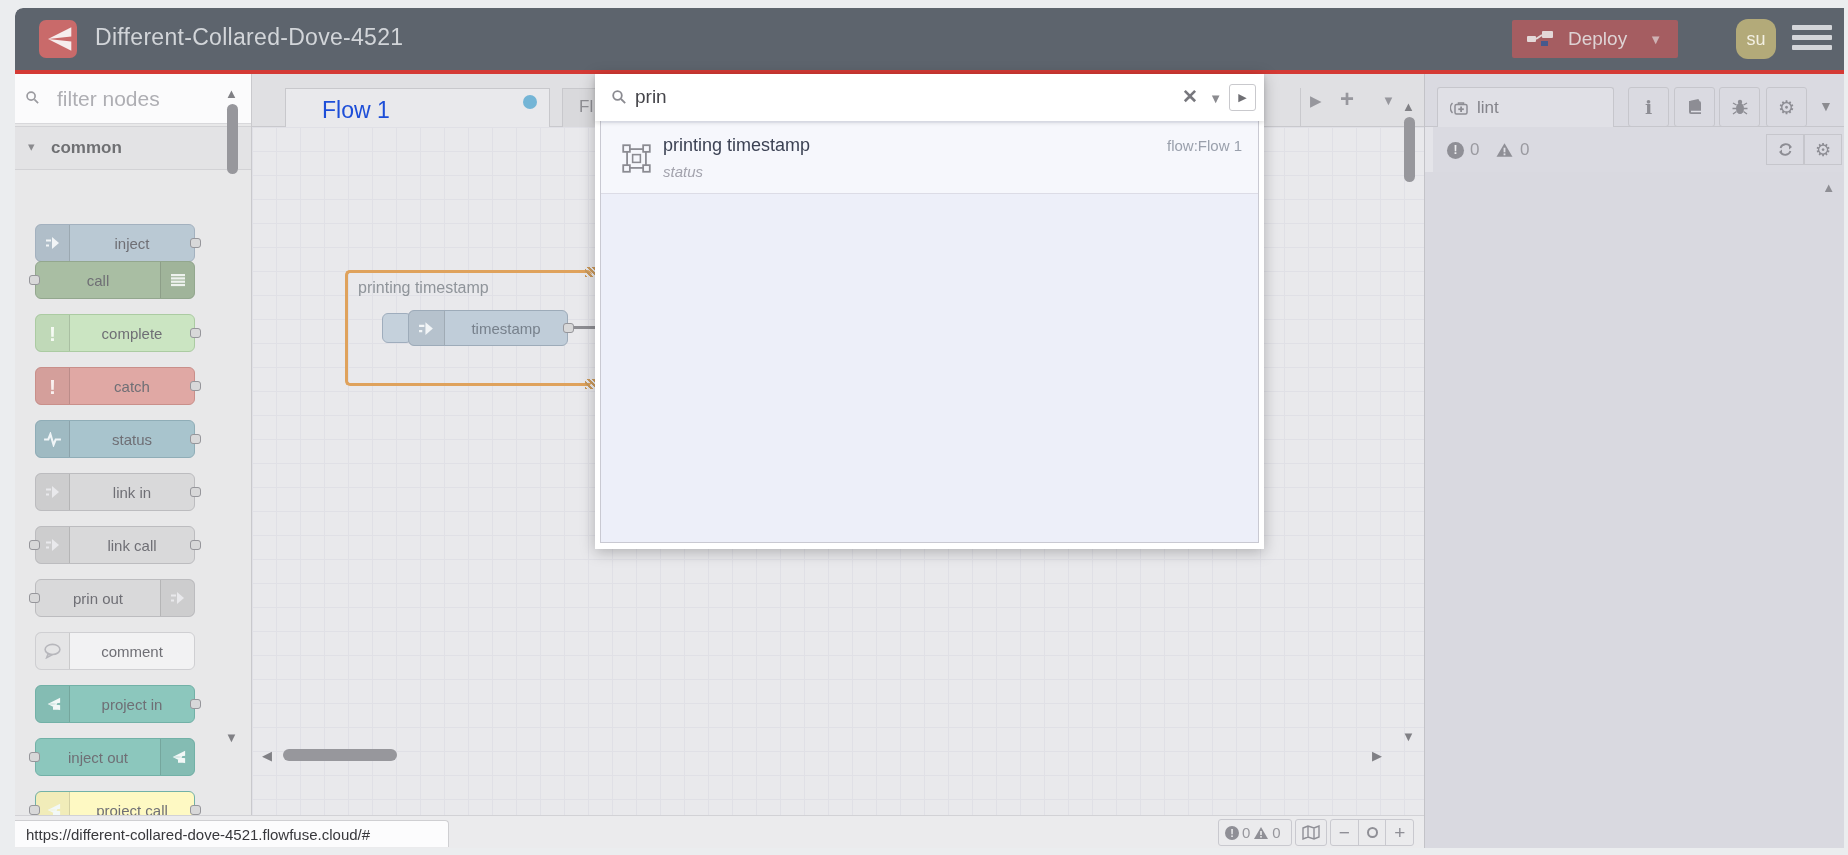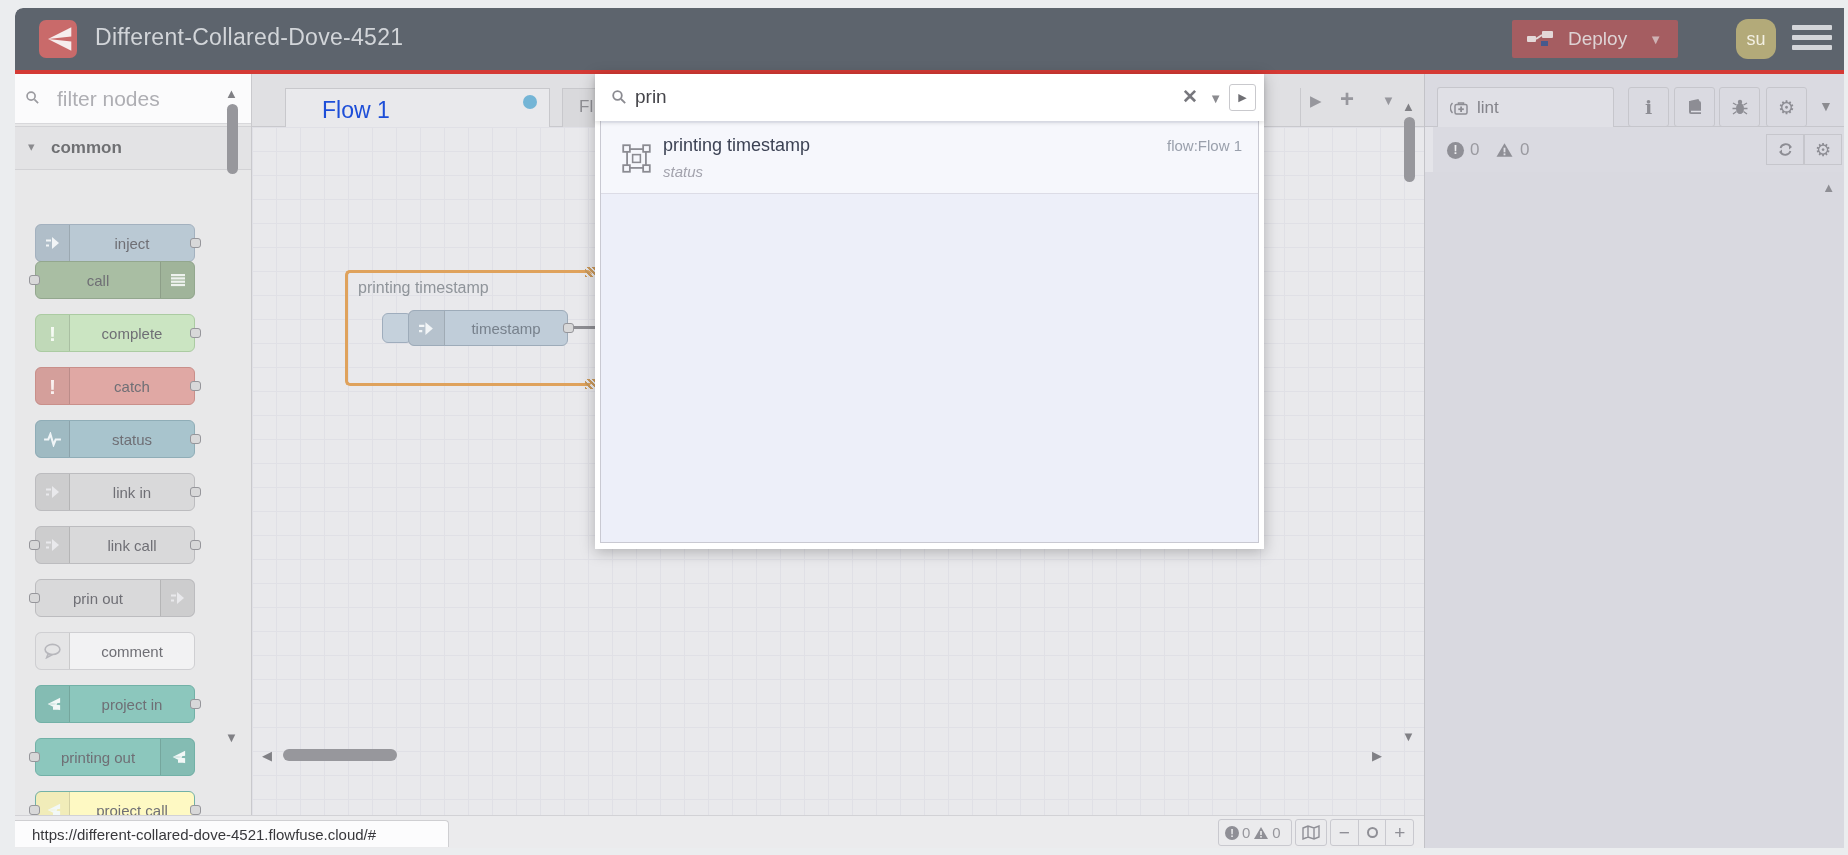--- a/index.html
+++ b/index.html
@@ -160,21 +160,21 @@
   .sd-row { position:absolute; left:0; top:2px; width:657px; height:71px; background:#f6f7fc;
             border-bottom:1px solid #dcdce6; cursor:pointer; }
   .sd-row-icon { position:absolute; left:20px; top:20px; }
   .sd-row-title { position:absolute; left:62px; top:12px; font-size:18px; color:#3c4254; }
   .sd-row-sub { position:absolute; left:62px; top:40px; font-size:15px; color:#a3a3ad; font-style:italic; }
   .sd-row-flow { position:absolute; right:16px; top:14px; font-size:15px; color:#9aa0ac; }
 
   
   .url-tooltip { position:absolute; left:15px; top:820px; width:434px; height:27px; background:#fcfcfd;
                  border:1px solid #cfcfd2; border-left:none; border-bottom:none; border-radius:0 4px 0 0;
-                 display:flex; align-items:center; padding-left:17px; font-size:15px; color:#38383c; }
+                 display:flex; align-items:center; padding-left:11px; font-size:15px; color:#38383c; }
 </style>
 </head>
 <body>
 
 <div class="page">
   <div class="app">
 
     <div class="header">
       <div class="logo">
         <svg width="30" height="30" viewBox="0 0 36 36">
@@ -309,21 +309,21 @@
                 <svg width="16" height="16" viewBox="0 0 36 36">
                   <polygon points="33,5 33,15 6,18 33,21 33,31 18,31 18,24 24,24" fill="#f2f8f7"></polygon>
                   <polygon points="34,4 34,15 6,18" fill="#f2f8f7"></polygon>
                   <polygon points="34,32 34,21 6,18" fill="#f2f8f7"></polygon>
                 </svg>
               </span>
               <span class="nlabel">project in</span>
               <span class="port pr"></span>
             </div>
             <div class="pnode" style="top: 664px; background: rgb(140, 199, 189); border-color: rgb(114, 177, 167);">
-              <span class="nlabel">printing out</span>
+              <span class="nlabel">inject out</span>
               <span class="nicon last">
                 <svg width="16" height="16" viewBox="0 0 36 36">
                   <polygon points="33,5 33,15 6,18 33,21 33,31 18,31 18,24 24,24" fill="#f2f8f7"></polygon>
                   <polygon points="34,4 34,15 6,18" fill="#f2f8f7"></polygon>
                   <polygon points="34,32 34,21 6,18" fill="#f2f8f7"></polygon>
                 </svg>
               </span>
               <span class="port pl"></span>
             </div>
             <div class="pnode" style="top: 717px; background: #fef9c3; border-color: rgb(114, 177, 167);">

